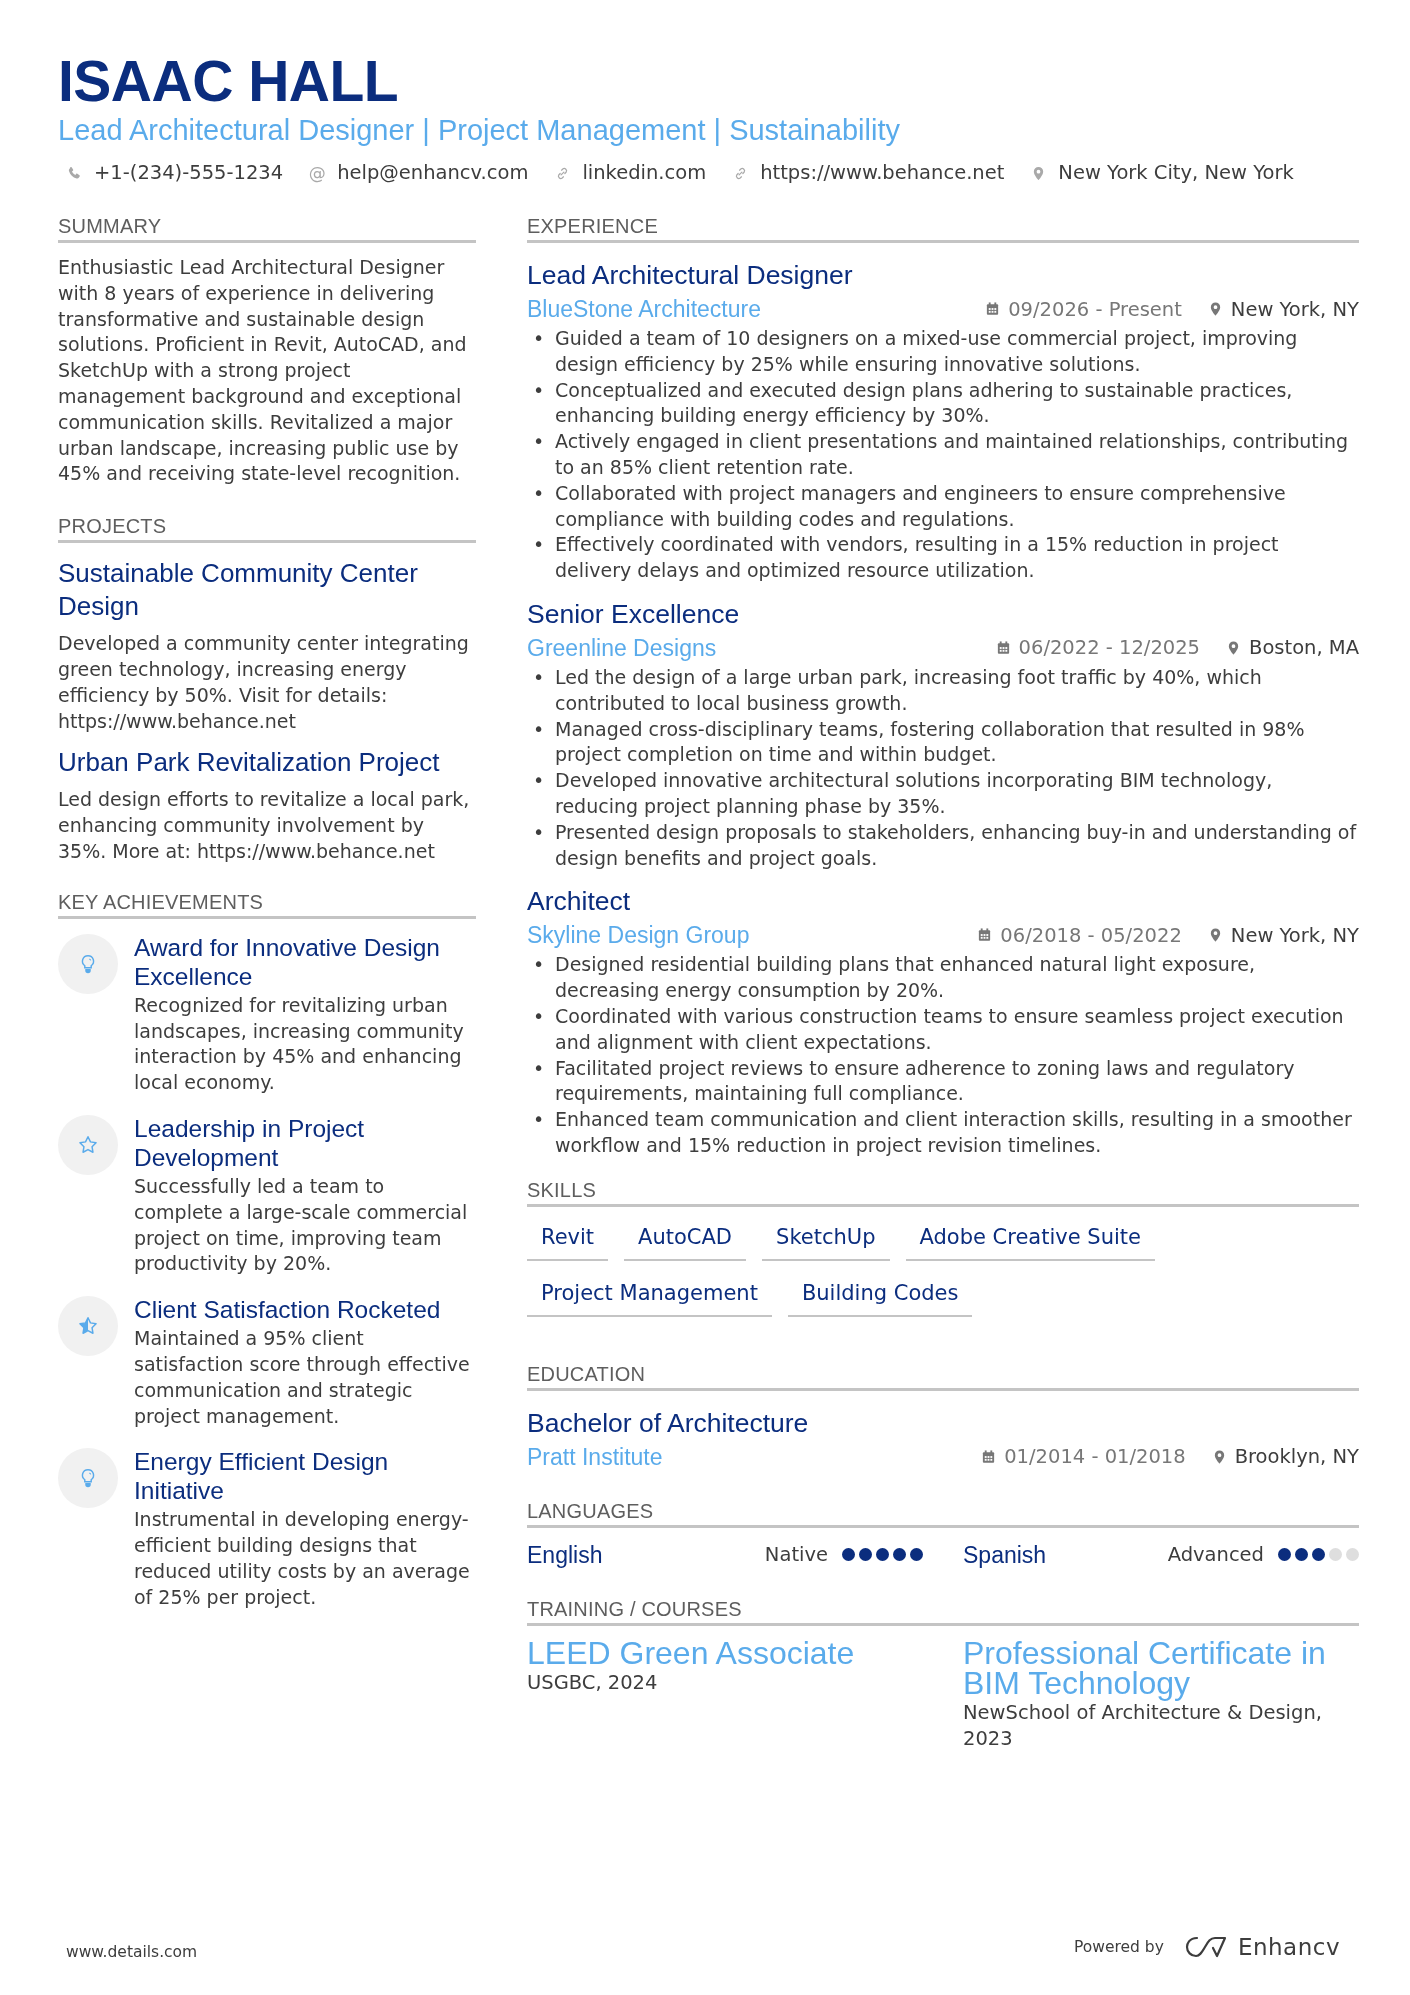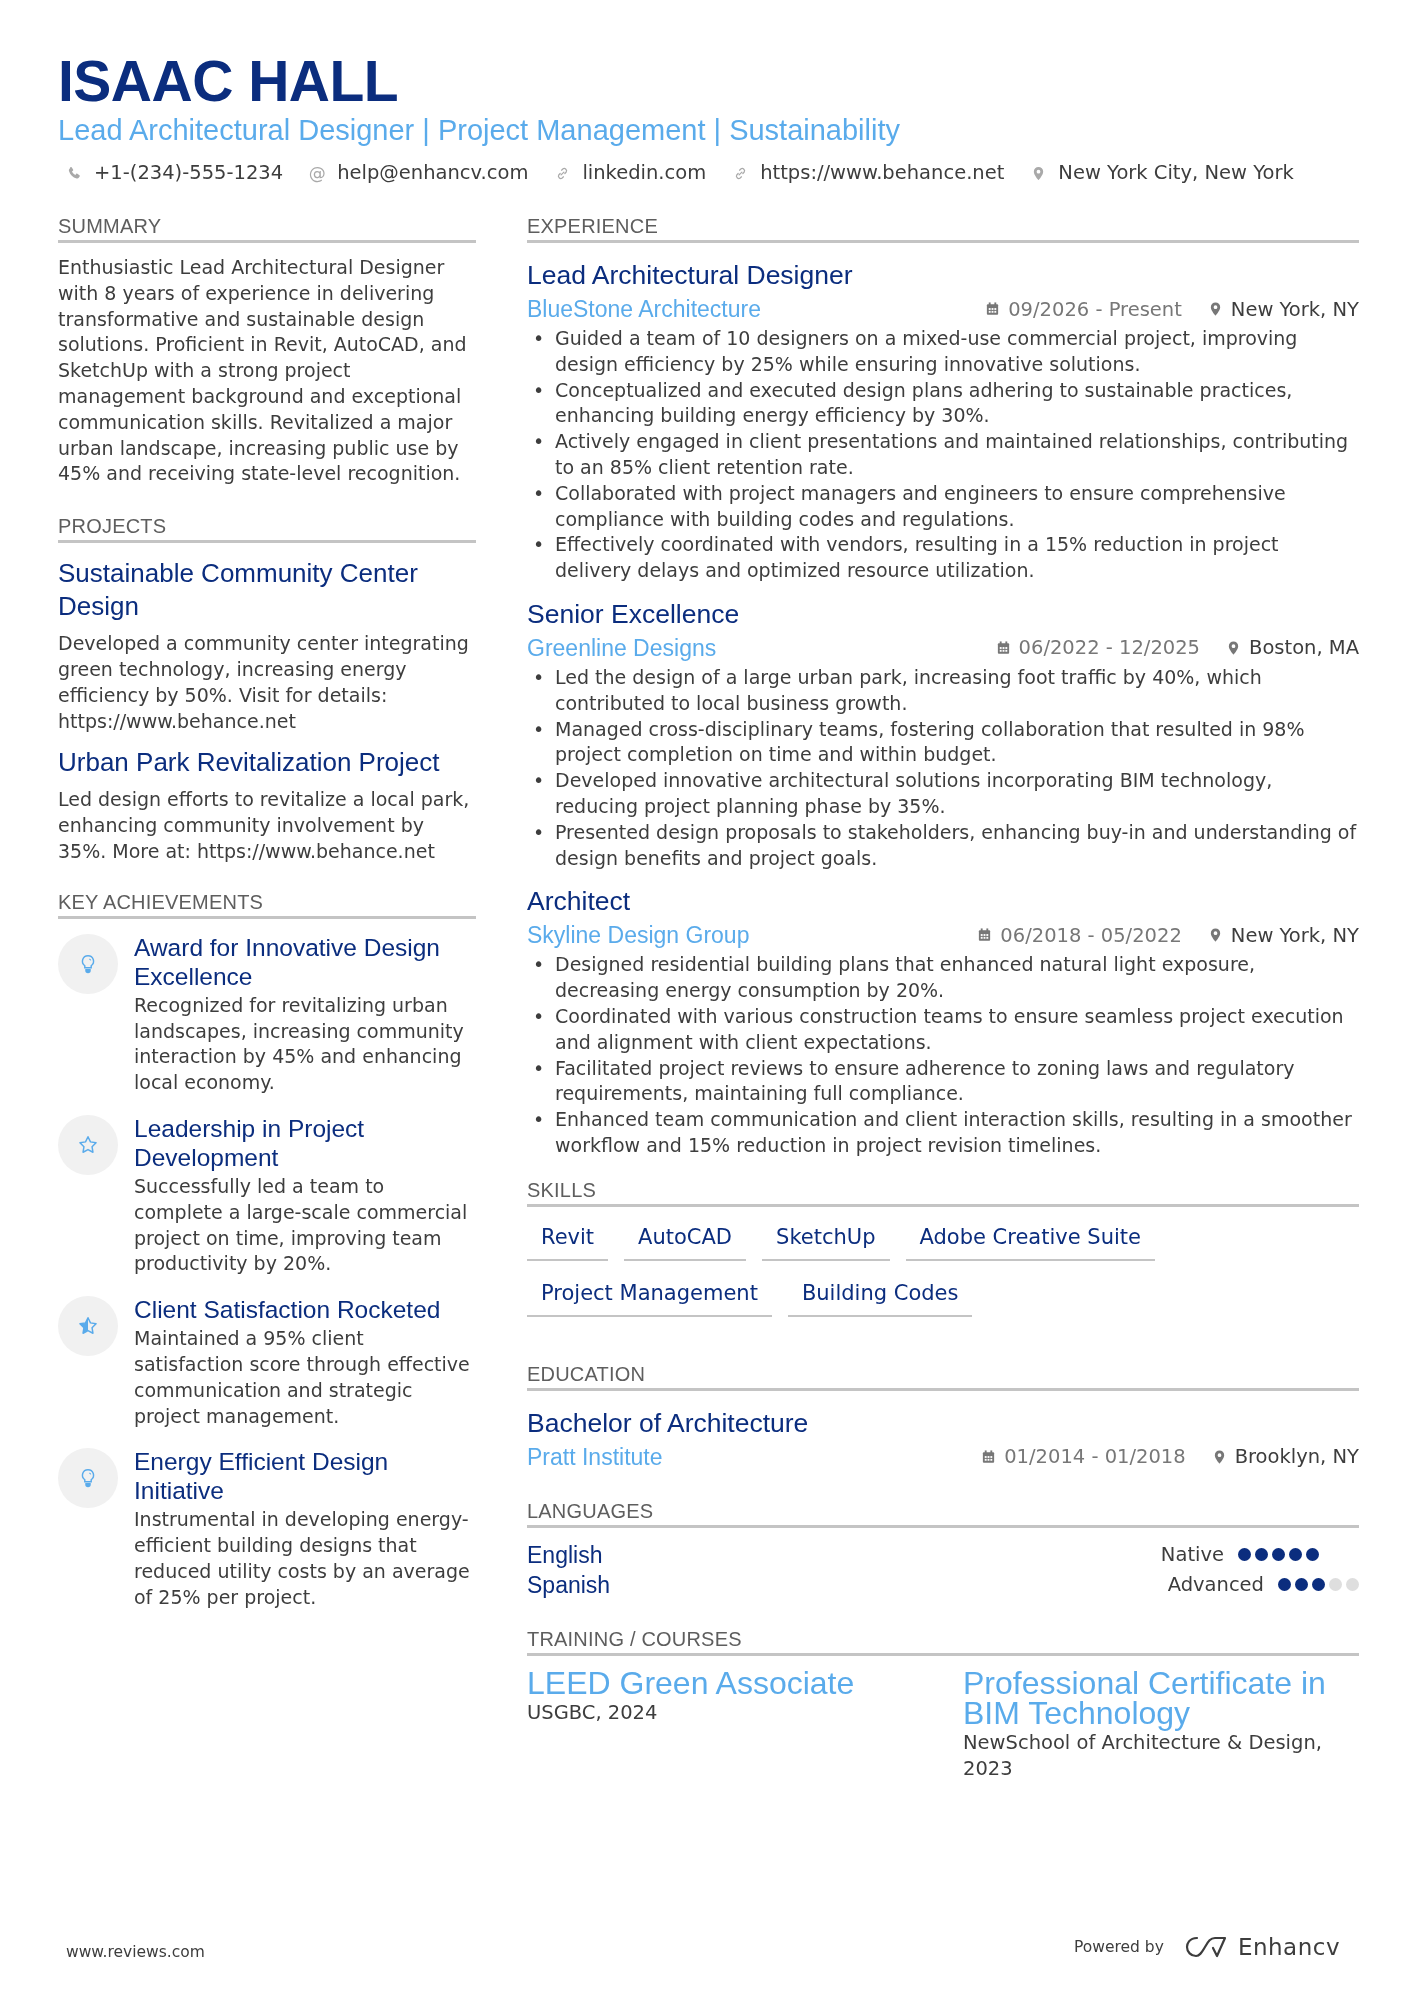--- a/index.html
+++ b/index.html
@@ -42,21 +42,21 @@
   .date svg, .loc svg { width: 15px; height: 16px; fill: #777; }
   ul.bullets { list-style: none; margin-top: 2px; }
   ul.bullets li { position: relative; padding-left: 28px; font-size: 19px; line-height: 25.8px; color: #3d3d3d; }
   ul.bullets li::before { content: "•"; position: absolute; left: 6px; top: 0; color: #3d3d3d; }
 
   .skills { display: flex; flex-wrap: wrap; gap: 14px 16px; margin-top: 4px; margin-bottom: 44px; }
   .skill { font-size: 21px; line-height: 28px; color: #0b2d7e; padding: 4px 14px 8px 14px; border-bottom: 2px solid #c4c4c4; }
 
   .edu-title { font-family: "Liberation Sans", sans-serif; font-size: 26.5px; line-height: 36px; color: #0b2d7e; }
 
-  .langs { display: flex; gap: 0; margin-top: 2px; margin-bottom: 26px; flex-direction: column; }
+  .langs { display: flex; gap: 0; margin-top: 2px; margin-bottom: 26px; }
   .lang { flex: 1; display: flex; align-items: center; justify-content: space-between; padding-right: 0; }
   .lang:first-child { padding-right: 40px; }
   .lang-name { font-family: "Liberation Sans", sans-serif; font-size: 23px; line-height: 30px; color: #0b2d7e; }
   .lang-right { display: flex; align-items: center; gap: 14px; }
   .lang-level { font-size: 19.5px; color: #3d3d3d; }
   .dots { display: flex; gap: 4px; }
   .dot { width: 13px; height: 13px; border-radius: 50%; background: #0b2d7e; }
   .dot.off { background: #dedede; }
 
   .courses { display: flex; gap: 0; margin-top: 2px; }
@@ -405,21 +405,21 @@
         <div class="course-sub">USGBC, 2024</div>
       </div>
       <div class="course">
         <div class="course-title">Professional Certificate in BIM Technology</div>
         <div class="course-sub">NewSchool of Architecture &amp; Design, 2023</div>
       </div>
     </div>
   </section>
 </div>
 
-<div class="footer-left">www.reviews.com</div>
+<div class="footer-left">www.details.com</div>
 <div class="footer-right">
   <span class="powered">Powered by</span>
   <span class="brand">
     <svg viewBox="0 0 44 26">
         <path d="M13 4 C5 4 3 10 3 13 C3 18 7 22 12 22 C16 22 18 18 21 13 C24 8 26 4 31 4 L41 4 L33 22 L29 14" fill="none" stroke="#3d3d3d" stroke-width="2.2" stroke-linejoin="round" stroke-linecap="round"></path>
       </svg>
     <span>Enhancv</span>
   </span>
 </div>
 

